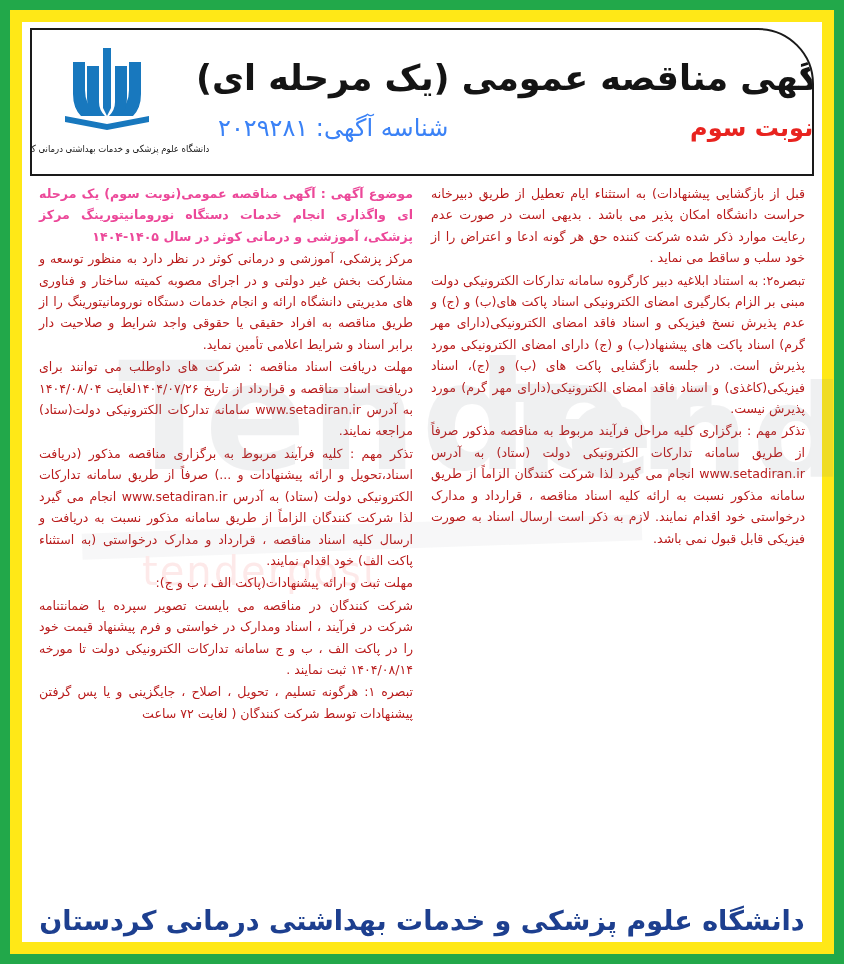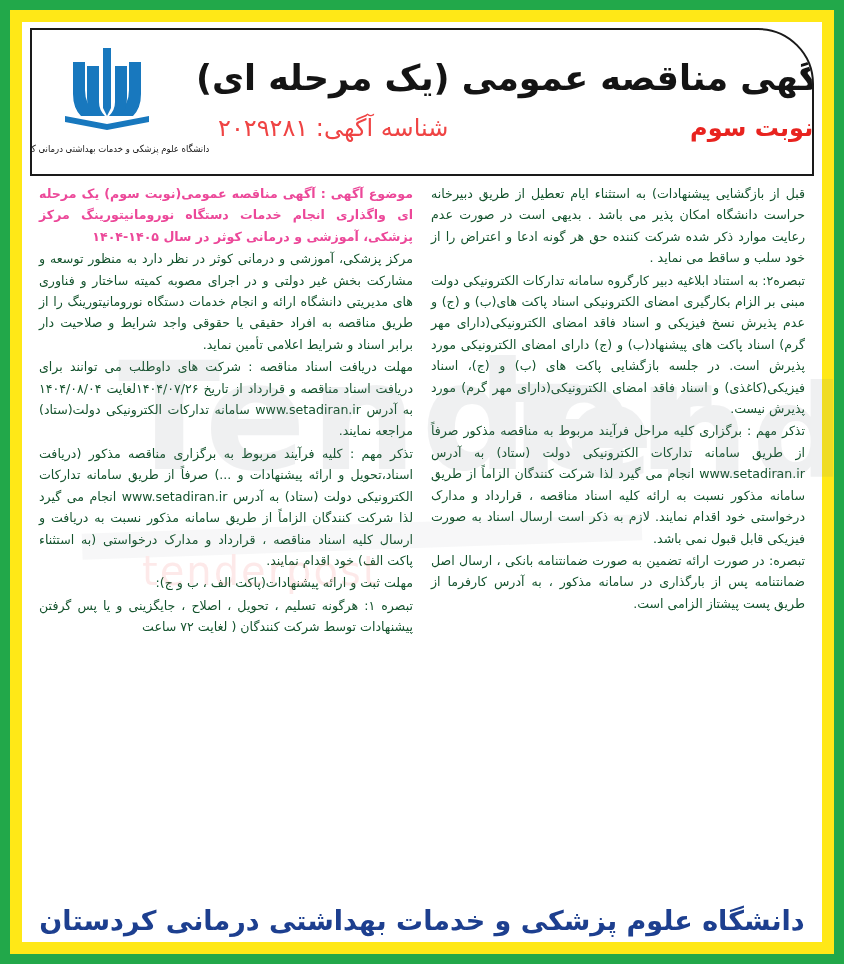--- a/index.html
+++ b/index.html
@@ -90,21 +90,21 @@
   }
   .subtitle-row {
     display: flex;
     flex-direction: row;
     align-items: baseline;
     justify-content: space-between;
     padding: 0 18px 0 22px;
   }
   .ann-id {
     font-size: 24px;
-    color: #ef4444;
+    color: #3b82f6;
     font-weight: normal;
     white-space: nowrap;
   }
   .round-label {
     font-size: 24px;
     font-weight: bold;
     color: #e8231f;
     white-space: nowrap;
     margin-top: 8px;
   }
@@ -121,21 +121,21 @@
     flex: 1 1 50%;
     box-sizing: border-box;
     padding: 0 9px;
   }
   .col-right { }
   .col-left { }
 
   .p {
     font-size: 12.6px;
     line-height: 1.70;
-    color: #14532d;
+    color: #b91c1c;
     text-align: justify;
     text-justify: inter-word;
     margin: 0 0 1px 0;
     font-family: "DejaVu Sans", "Liberation Sans", sans-serif;
   }
   .p.red {
     color: #ec4899;
     font-weight: bold;
   }
 
@@ -237,29 +237,29 @@
         <div class="wm-bar"></div>
         <div class="wm-sub">tenderpost</div>
       </div>
 
       <div class="columns">
 
         <div class="col col-left">
           <p class="p">قبل از بازگشایی پیشنهادات) به استثناء ایام تعطیل از طریق دبیرخانه حراست دانشگاه امکان پذیر می باشد . بدیهی است در صورت عدم رعایت موارد ذکر شده شرکت کننده حق هر گونه ادعا و اعتراض را از خود سلب و ساقط می نماید .</p>
           <p class="p">تبصره۲: به استناد ابلاغیه دبیر کارگروه سامانه تدارکات الکترونیکی دولت مبنی بر الزام بکارگیری امضای الکترونیکی اسناد پاکت های(ب) و (ج) و عدم پذیرش نسخ فیزیکی و اسناد فاقد امضای الکترونیکی(دارای مهر گرم) اسناد پاکت های پیشنهاد(ب) و (ج) دارای امضای الکترونیکی مورد پذیرش است. در جلسه بازگشایی پاکت های (ب) و (ج)، اسناد فیزیکی(کاغذی) و اسناد فاقد امضای الکترونیکی(دارای مهر گرم) مورد پذیرش نیست.</p>
           <p class="p">تذکر مهم : برگزاری کلیه  مراحل فرآیند مربوط  به مناقصه مذکور صرفاً از طریق سامانه تدارکات الکترونیکی دولت (ستاد) به آدرس www.setadiran.ir انجام می گیرد  لذا شرکت کنندگان الزاماً  از طریق سامانه مذکور نسبت به ارائه  کلیه اسناد مناقصه ، قرارداد و مدارک درخواستی خود اقدام نمایند.  لازم به ذکر است  ارسال اسناد به صورت فیزیکی قابل قبول نمی باشد.</p>
-          <p class="p">تبصره: در صورت ارائه تضمین به صورت ضمانتنامه بانکی ، ارسال اصل ضمانتنامه  پس از بارگذاری در سامانه مذکور ، به آدرس کارفرما از طریق پست پیشتاز الزامی است.</p>
         </div>
 
         <div class="col col-right">
           <p class="p red">موضوع آگهی : آگهی مناقصه عمومی(نوبت سوم) یک مرحله ای واگذاری انجام خدمات دستگاه نورومانیتورینگ مرکز پزشکی، آموزشی و درمانی کوثر در سال ۱۴۰۵-۱۴۰۴</p>
           <p class="p">مرکز پزشکی، آموزشی و درمانی کوثر در نظر دارد به منظور توسعه و مشارکت بخش غیر دولتی و در اجرای مصوبه کمیته ساختار و فناوری های مدیریتی دانشگاه ارائه و انجام خدمات دستگاه نورومانیتورینگ را از طریق مناقصه  به افراد حقیقی یا حقوقی واجد شرایط و صلاحیت دار برابر اسناد و شرایط اعلامی تأمین نماید.</p>
           <p class="p">مهلت دریافت اسناد مناقصه : شرکت های داوطلب می توانند برای دریافت اسناد مناقصه و قرارداد از تاریخ ۱۴۰۴/۰۷/۲۶لغایت ۱۴۰۴/۰۸/۰۴ به آدرس www.setadiran.ir سامانه تدارکات الکترونیکی دولت(ستاد) مراجعه نمایند.</p>
           <p class="p">تذکر مهم : کلیه  فرآیند مربوط به برگزاری  مناقصه مذکور (دریافت اسناد،تحویل و ارائه پیشنهادات و ...) صرفاً از طریق سامانه تدارکات الکترونیکی دولت (ستاد) به آدرس www.setadiran.ir انجام می گیرد  لذا  شرکت کنندگان الزاماً از طریق سامانه مذکور نسبت به دریافت و ارسال  کلیه اسناد مناقصه ، قرارداد و مدارک درخواستی  (به استثناء پاکت الف) خود اقدام نمایند.</p>
           <p class="p">مهلت ثبت و ارائه پیشنهادات(پاکت الف ، ب و ج):</p>
+          <p class="p">شرکت کنندگان در مناقصه می بایست تصویر سپرده یا ضمانتنامه شرکت در  فرآیند ،  اسناد ومدارک در خواستی و فرم پیشنهاد قیمت خود را در پاکت الف ، ب و ج سامانه تدارکات الکترونیکی دولت تا مورخه ۱۴۰۴/۰۸/۱۴ ثبت نمایند .</p>
           <p class="p">تبصره ۱: هرگونه تسلیم ، تحویل ، اصلاح ، جایگزینی و یا پس گرفتن پیشنهادات توسط شرکت کنندگان ( لغایت ۷۲ ساعت</p>
         </div>
 
       </div>
 
       <div class="footer">
         <div class="footer-title">دانشگاه علوم پزشکی و خدمات بهداشتی درمانی کردستان</div>
       </div>
 
     </div>

